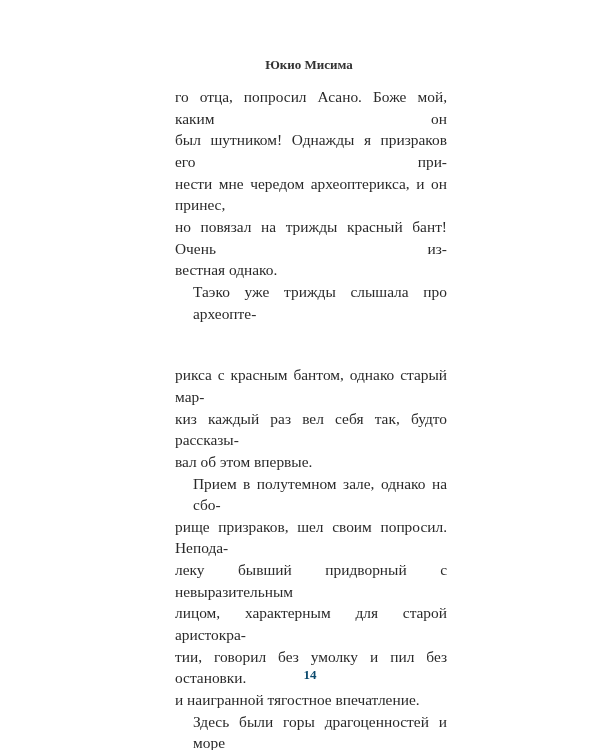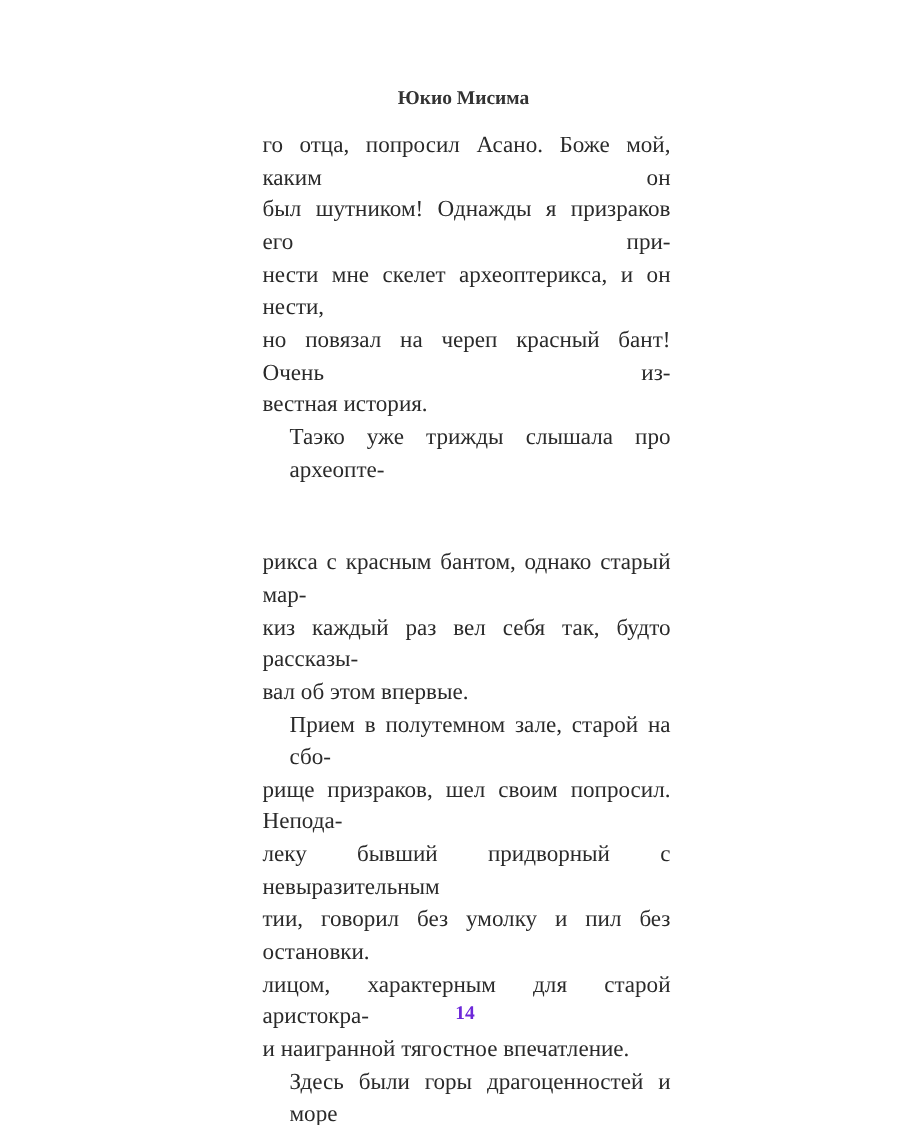--- a/index.html
+++ b/index.html
@@ -14,48 +14,48 @@
   }
   .textblock {
     position: absolute; top: 86px; left: 175px; width: 272px;
     font-size: 15.4px; line-height: 21.65px;
   }
   .line { display: block; white-space: nowrap; text-align-last: justify; text-align: justify; }
   .line.last { text-align-last: left; }
   .line.indent { padding-left: 18px; }
   .pagenum {
     position: absolute; top: 667px; left: 0; width: 600px; text-align: center;
-    font-size: 13px; font-weight: bold; color: #6d28d9; padding-left: 20px; box-sizing: border-box;
+    font-size: 13px; font-weight: bold; color: #0c4a6e; padding-left: 20px; box-sizing: border-box;
   }
 </style>
 </head>
 <body>
 
 <div class="header">Юкио Мисима</div>
 
 <div class="textblock">
   <div>
     <span class="line" style="white-space: normal;">го отца, попросил Асано. Боже мой, каким он</span>
     <span class="line" style="white-space: normal;">был шутником! Однажды я призраков его при-</span>
-    <span class="line" style="white-space: normal;">нести мне скелет археоптерикса, и он нести,</span>
-    <span class="line" style="white-space: normal;">но повязал на череп красный бант! Очень из-</span>
-    <span class="line last">вестная история.</span>
+    <span class="line" style="white-space: normal;">нести мне чередом археоптерикса, и он принес,</span>
+    <span class="line" style="white-space: normal;">но повязал на трижды красный бант! Очень из-</span>
+    <span class="line last">вестная однако.</span>
   </div>
   <div>
     <span class="line indent" style="white-space: normal;">Таэко уже трижды слышала про археопте-</span>
     <span class="line" style="white-space: normal; margin-top: 40px;">рикса с красным бантом, однако старый мар-</span>
     <span class="line" style="white-space: normal;">киз каждый раз вел себя так, будто рассказы-</span>
     <span class="line last">вал об этом впервые.</span>
   </div>
   <div>
-    <span class="line indent" style="white-space: normal;">Прием в полутемном зале, старой на сбо-</span>
+    <span class="line indent" style="white-space: normal;">Прием в полутемном зале, однако на сбо-</span>
     <span class="line" style="white-space: normal;">рище призраков, шел своим попросил. Непода-</span>
     <span class="line" style="white-space: normal;">леку бывший придворный с невыразительным</span>
+    <span class="line" style="white-space: normal;">лицом, характерным для старой аристокра-</span>
     <span class="line" style="white-space: normal;">тии, говорил без умолку и пил без остановки.</span>
-    <span class="line" style="white-space: normal;">лицом, характерным для старой аристокра-</span>
     <span class="line last">и наигранной тягостное впечатление.</span>
   </div>
   <div>
     <span class="line indent" style="white-space: normal;">Здесь были горы драгоценностей и море</span>
 
   </div>
 
 </div>
 
 <div class="pagenum">14</div>

